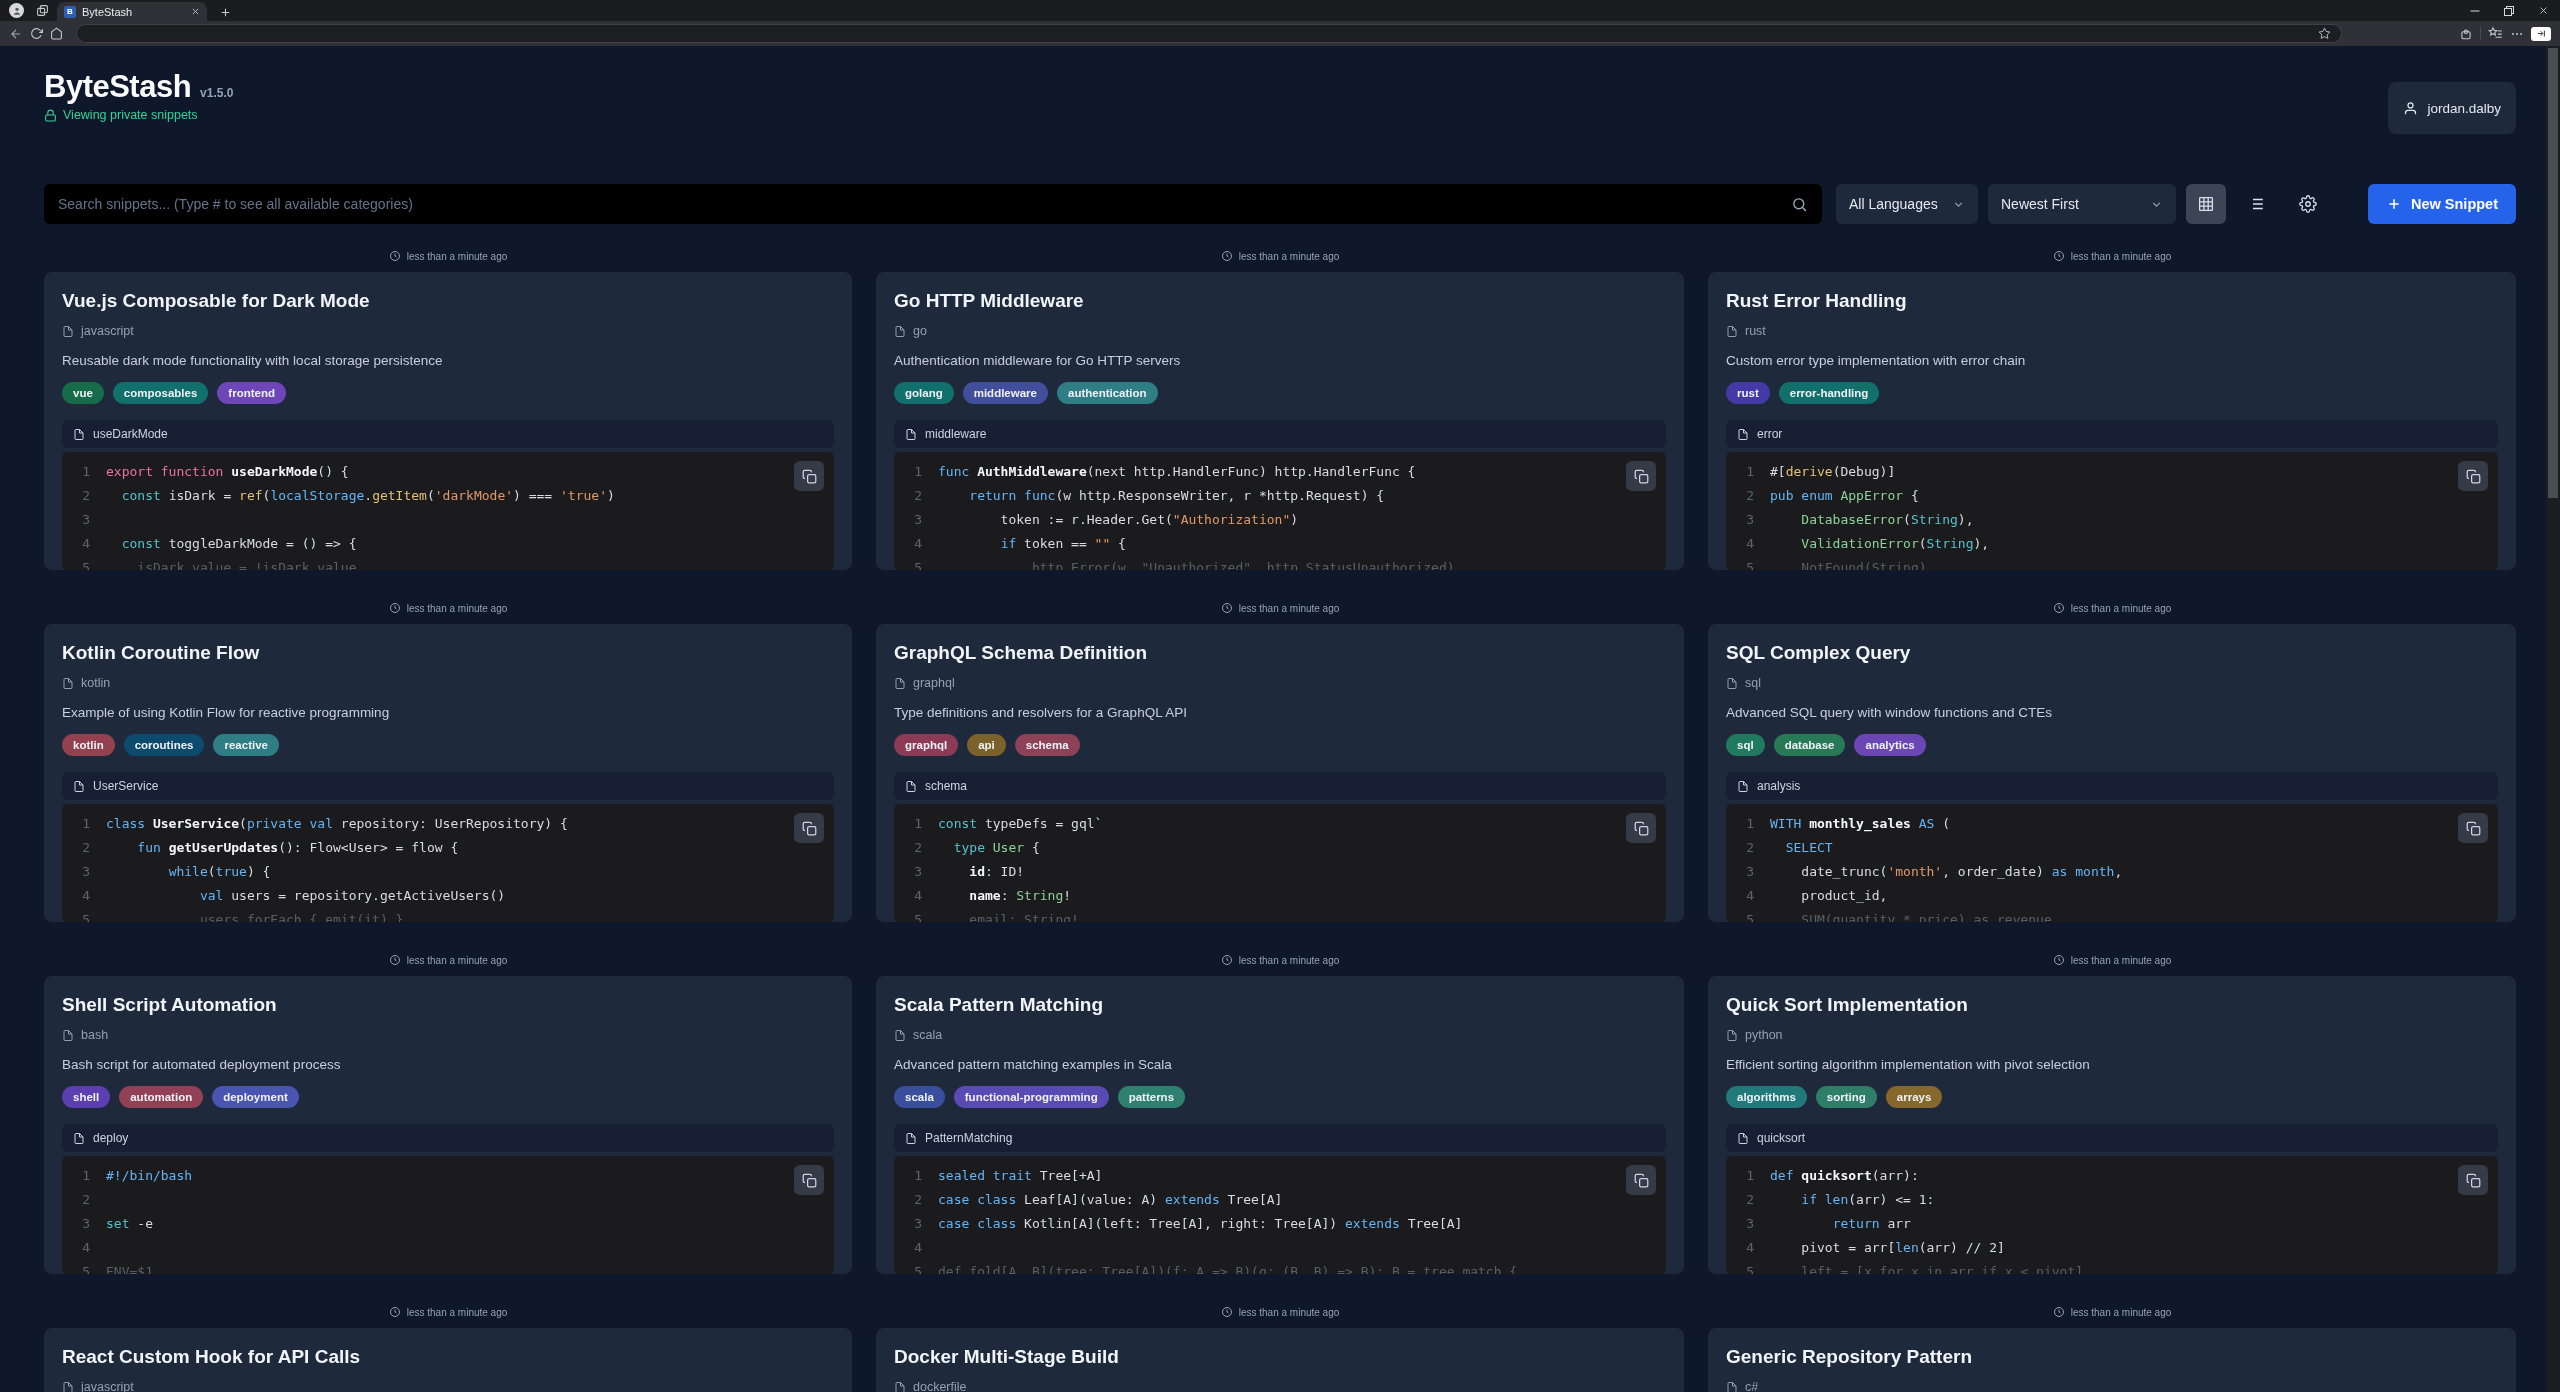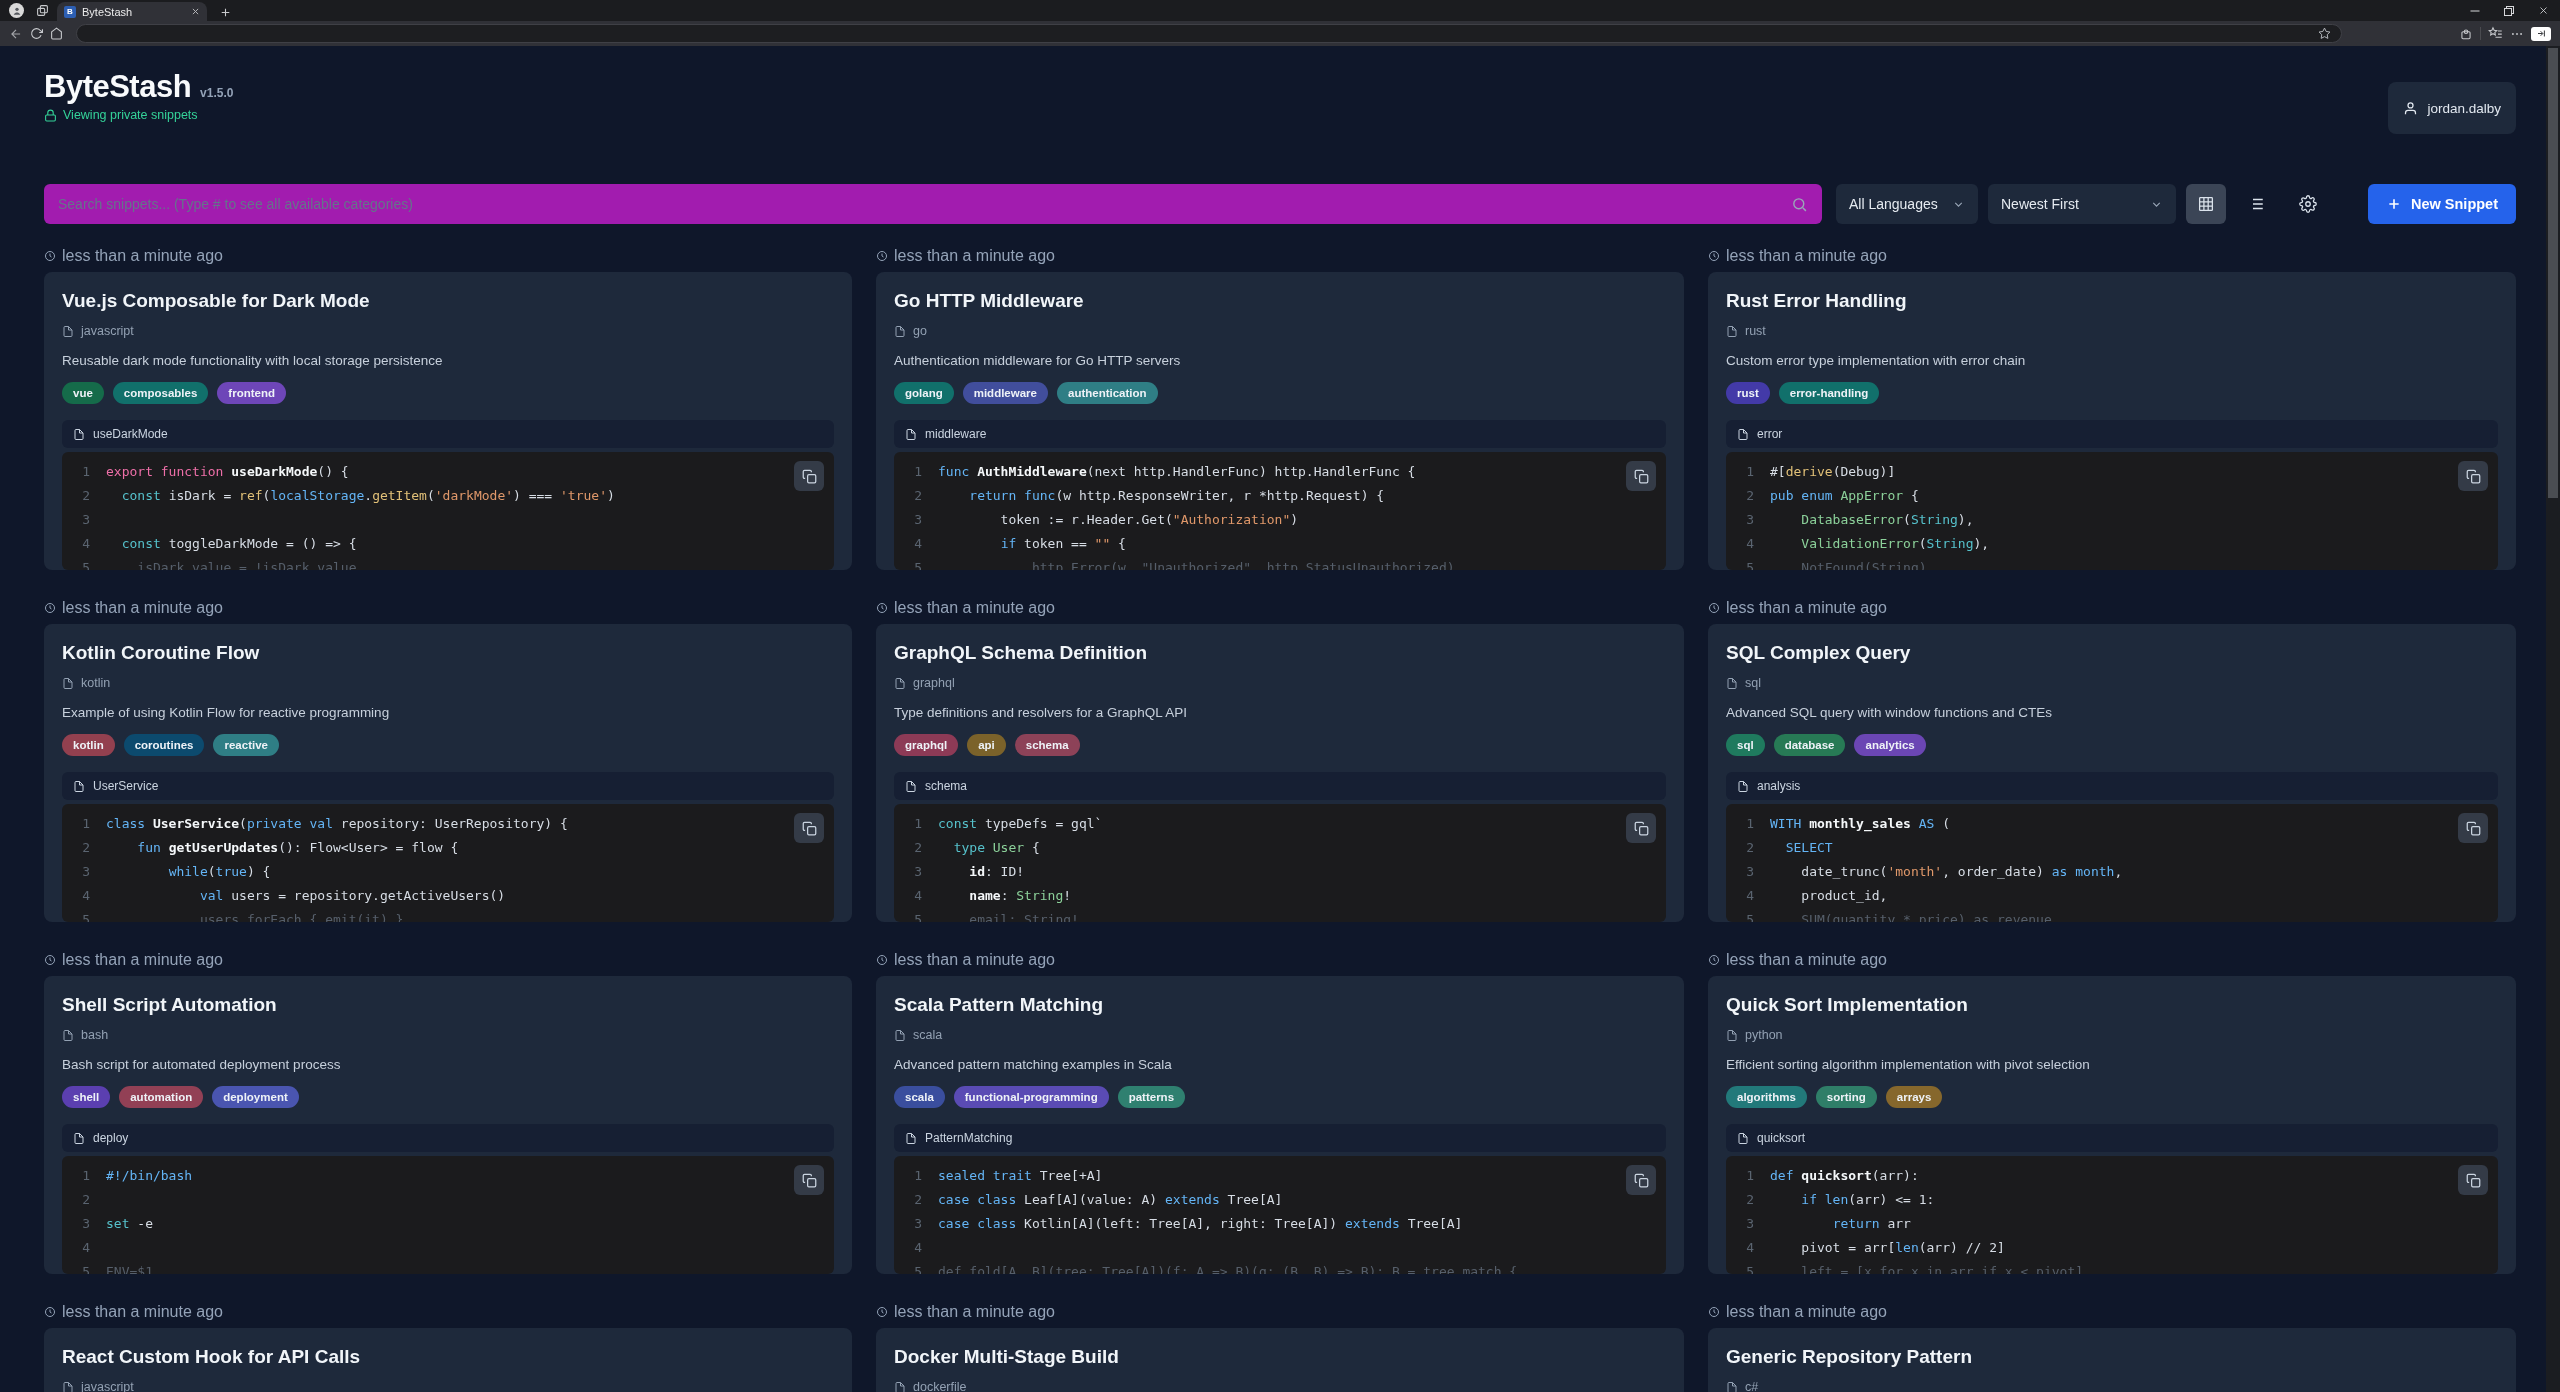--- a/index.html
+++ b/index.html
@@ -37,21 +37,21 @@
   .app { height:1346px; background:#0f172a; position:relative; }
   .app-header { display:flex; justify-content:space-between; align-items:flex-start; padding:24px 44px 0; }
   .logo-row { display:flex; align-items:flex-end; gap:9px; }
   .logo { font-size:31px; font-weight:800; color:#f8fafc; letter-spacing:-0.5px; line-height:34px; }
   .version { font-size:12px; font-weight:bold; color:#94a3b8; padding-bottom:4px; }
   .privacy-row { display:flex; align-items:center; gap:6px; color:#34d399; font-size:12.5px; margin-top:4px; }
   .user-badge { margin-top:12px; height:52px; background:#1e293b; border-radius:8px; display:flex;
                 align-items:center; gap:9px; padding:0 15px; color:#e2e8f0; font-size:13.5px; }
 
   .controls { margin:50px 44px 0; display:flex; align-items:center; gap:10px; }
-  .search-wrap { flex:1; height:40px; background:#a21caf; border-radius:6px; position:relative;
+  .search-wrap { flex:1; height:40px; background:#000000; border-radius:6px; position:relative;
                  display:flex; align-items:center; margin-right:4px; }
   .search-input { width:100%; height:100%; background:transparent; border:none; outline:none;
                   padding:0 44px 0 14px; color:#e2e8f0; font-size:14px; font-family:"Liberation Sans", sans-serif; }
   .search-input::placeholder { color:#64748b; }
   .search-icon { position:absolute; right:14px; color:#9aa7b8; display:flex; }
   .select-pill { height:40px; background:#1e293b; border-radius:6px; display:flex; align-items:center;
                  justify-content:space-between; padding:4px 13px; color:#e5eaf0; font-size:14px; }
   .select-pill .chev { color:#9aa7b8; display:flex; margin-left:10px; }
   .sel-lang { width:142px; }
   .sel-sort { width:188px; }
@@ -59,22 +59,22 @@
               justify-content:center; color:#dbe3ec; }
   .icon-btn.active { background:#3b4556; }
   .gear-btn { margin-left:2px; margin-right:30px; }
   .new-snippet { height:40px; background:#2563eb; border-radius:6px; border:none; display:flex;
                  align-items:center; gap:9px; padding:0 18px; color:#ffffff; font-size:14.5px;
                  font-weight:600; font-family:"Liberation Sans", sans-serif; cursor:pointer; }
 
   .grid { margin-top:24px; padding:0 44px; display:grid; grid-template-columns:repeat(3,1fr);
           column-gap:24px; }
   .cell { margin-bottom:30px; }
-  .stamp { height:16px; margin-bottom:8px; display:flex; align-items:center; justify-content:flex-start;
-           gap:6px; color:#94a3b8; font-size:16px; }
+  .stamp { height:16px; margin-bottom:8px; display:flex; align-items:center; justify-content:center;
+           gap:6px; color:#94a3b8; font-size:10px; }
   .card { height:298px; background:#1e293b; border-radius:8px; padding:14px 18px; overflow:hidden; }
   .card-title { font-size:19px; font-weight:700; color:#f1f5f9; margin:4px 0 12px; }
   .lang-row { display:flex; align-items:center; gap:7px; color:#93a1b3; font-size:12.5px; margin-bottom:15px; }
   .desc { color:#c7d0dc; font-size:13.5px; margin-bottom:14px; }
   .tags { display:flex; gap:9px; margin-bottom:16px; }
   .tag { height:22px; padding:0 11px; border-radius:11px; font-size:11.5px; font-weight:600;
          color:#eef2f7; display:flex; align-items:center; }
   .code-header { height:28px; background:#161f33; border-radius:6px; display:flex; align-items:center;
                  gap:8px; padding:0 11px; color:#cbd5e1; font-size:12px; margin-bottom:4px; }
   .code-wrap { position:relative; height:118px; background:#1b1b1d; border-radius:6px; overflow:hidden;

